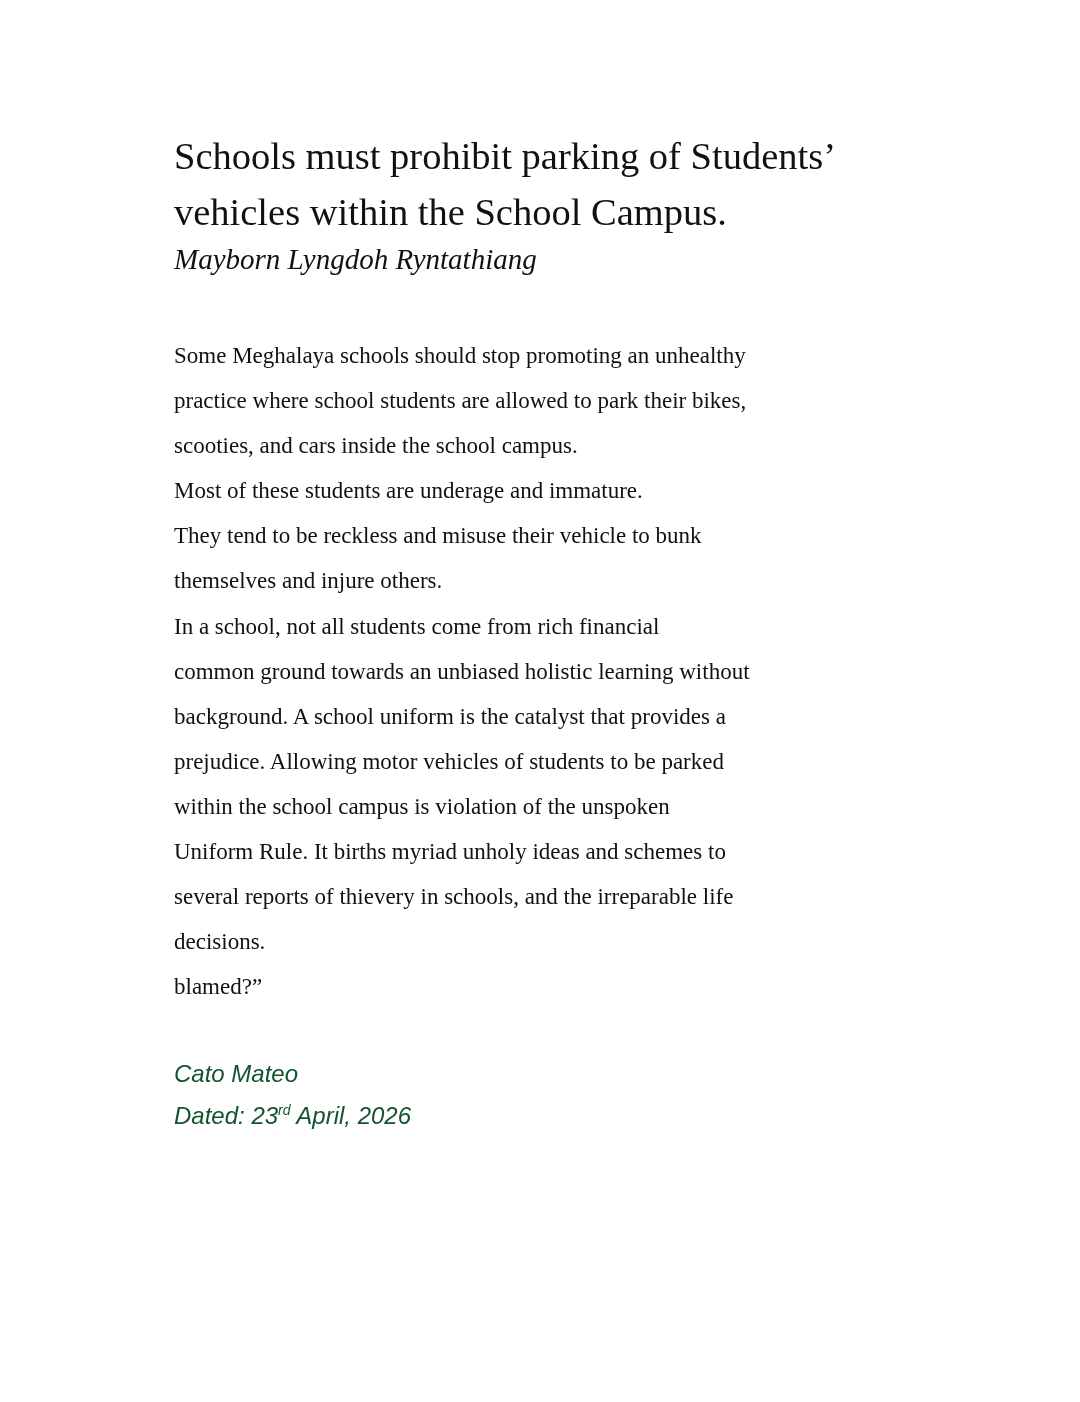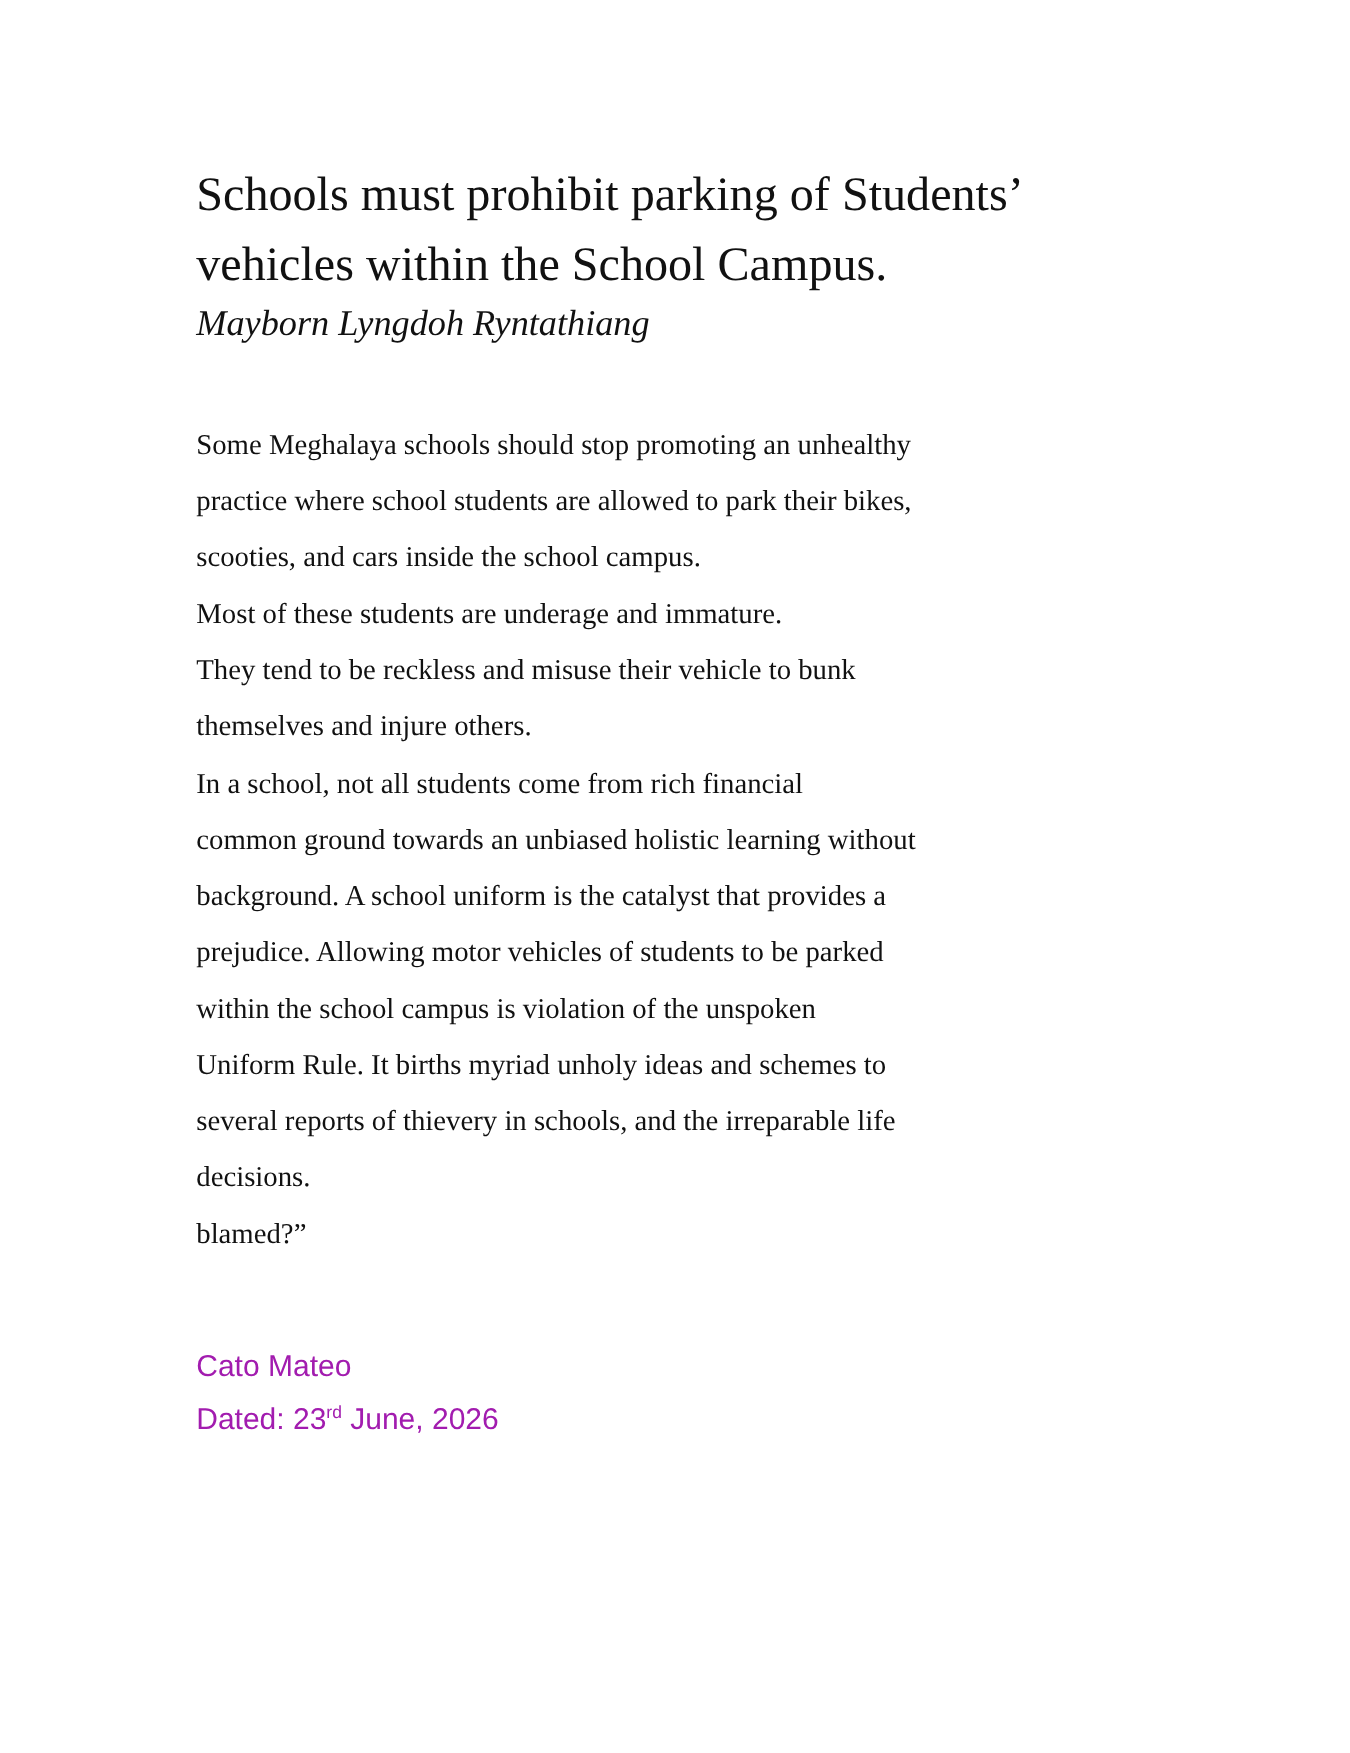--- a/index.html
+++ b/index.html
@@ -9,21 +9,21 @@
     }
     body {
       width: 1080px;
       height: 1402px;
       position: relative;
       overflow: hidden;
       color: #111111;
     }
     .page {
       position: absolute;
-      left: 157px;
+      left: 174px;
       top: 128px;
       width: 800px;
     }
     .title {
       font-family: "Liberation Serif", "DejaVu Serif", serif;
       font-size: 38.5px;
       line-height: 56px;
       font-weight: normal;
       margin: 0;
       letter-spacing: 0;
@@ -43,25 +43,26 @@
       margin-top: 54px;
       font-family: "Liberation Serif", "DejaVu Serif", serif;
       font-size: 23px;
       line-height: 45.1px;
     }
     .body-line {
       display: block;
       white-space: nowrap;
     }
     .signature {
-      margin-top: 64px;
+      margin-top: 44px;
       font-family: "Liberation Sans", "DejaVu Sans", sans-serif;
       font-size: 24px;
       line-height: 42px;
-      color: #a21caf;
+      color: #14532d;
+      font-style: italic;
     }
     .sig-line {
       display: block;
       white-space: nowrap;
     }
     .sup {
       font-size: 14px;
       vertical-align: 9px;
       line-height: 0;
     }
@@ -89,15 +90,15 @@
     <span class="body-line">prejudice. Allowing motor vehicles of students to be parked</span>
     <span class="body-line">within the school campus is violation of the unspoken</span>
     <span class="body-line">Uniform Rule. It births myriad unholy ideas and schemes to</span>
     <span class="body-line">several reports of thievery in schools, and the irreparable life</span>
     <span class="body-line">decisions.</span>
     <span class="body-line">blamed?”</span>
   </div>
 
   <div class="signature">
     <span class="sig-line">Cato Mateo</span>
-    <span class="sig-line"><span>Dated: 23</span><span class="sup">rd</span><span> June, 2026</span></span>
+    <span class="sig-line"><span>Dated: 23</span><span class="sup">rd</span><span> April, 2026</span></span>
   </div>
 </div>
 
 </body></html>

